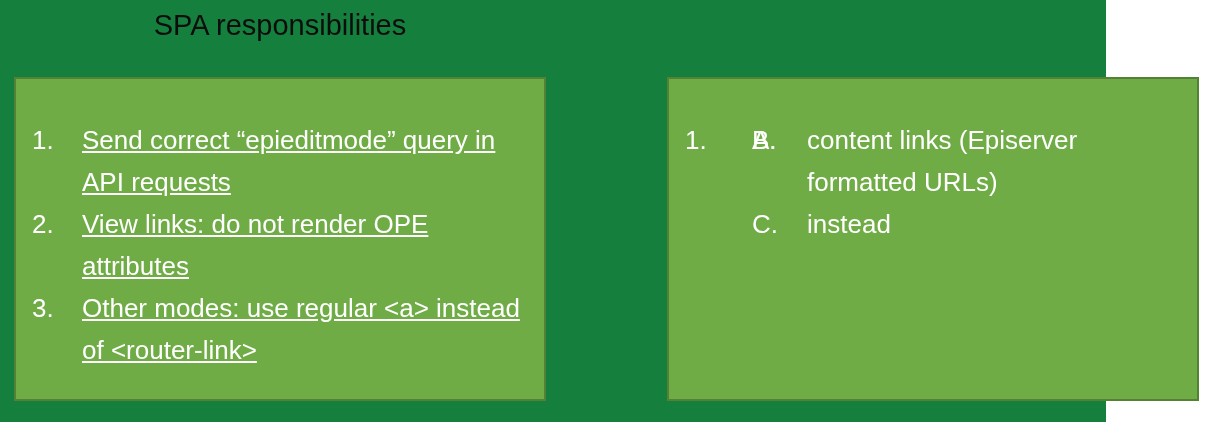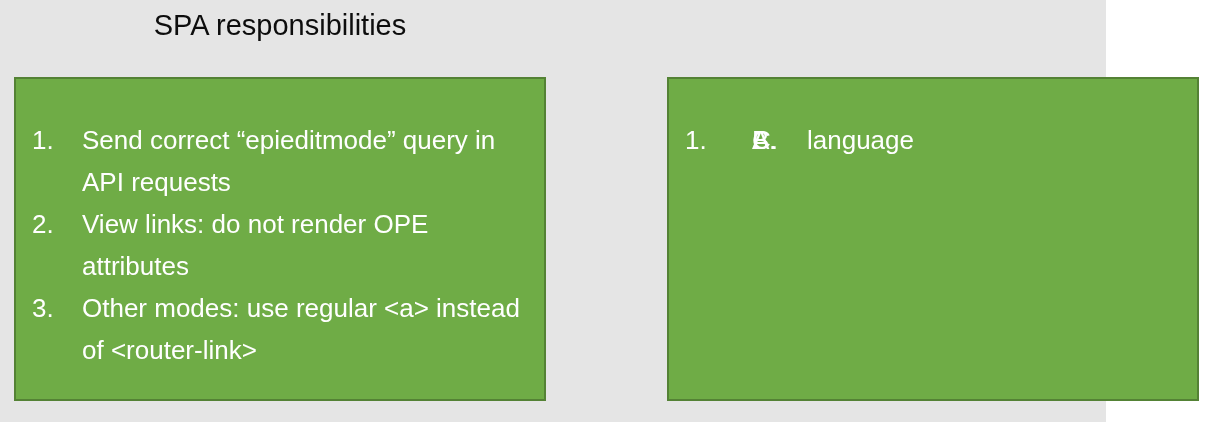--- a/index.html
+++ b/index.html
@@ -13,21 +13,21 @@
     height: 422px;
     font-family: "Liberation Sans", sans-serif;
     overflow: hidden;
     position: relative;
   }
 
   .slide {
     position: relative;
     width: 1106px;
     height: 422px;
-    background: #e5e5e5;
+    background: #15803d;
   }
 
   .column {
     position: absolute;
     top: 0;
     width: 546px;
     height: 422px;
   }
   .column.left  { left: 14px; }
   .column.right { left: 667px; }
@@ -88,20 +88,21 @@
     top: 0;
     width: 40px;
     text-align: left;
     color: #ffffff;
     font-size: 26px;
     line-height: 42px;
   }
 
   ol.lvl1 > li > .li-text {
     display: block;
+    text-decoration: underline;
   }
 
   ol.lvl2 {
     list-style: none;
     margin: 0;
     padding: 0;
   }
 
   ol.lvl2 > li {
     position: relative;
@@ -167,24 +168,25 @@
 
           <li>
             <span class="marker">1.</span>
 
             <ol class="lvl2">
               <li>
                 <span class="marker">A.</span>
               </li>
               <li>
                 <span class="marker">B.</span>
+                <span class="li-text">content links (Episerver formatted URLs)</span>
               </li>
               <li>
                 <span class="marker">C.</span>
-                <span class="li-text">language</span>
+                <span class="li-text">instead</span>
               </li>
             </ol>
           </li>
 
         </ol>
       </div>
     </div>
   </div>
 
 </div>

